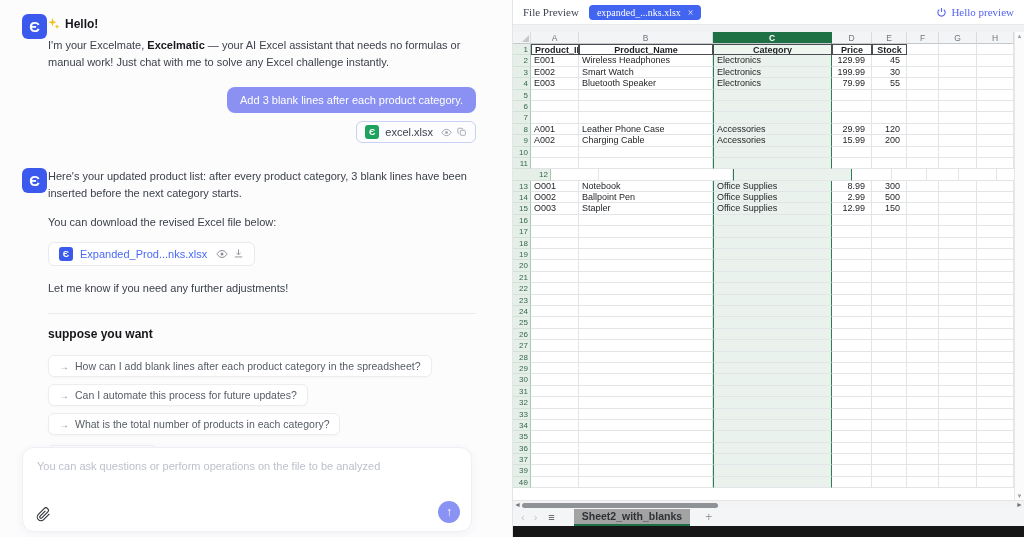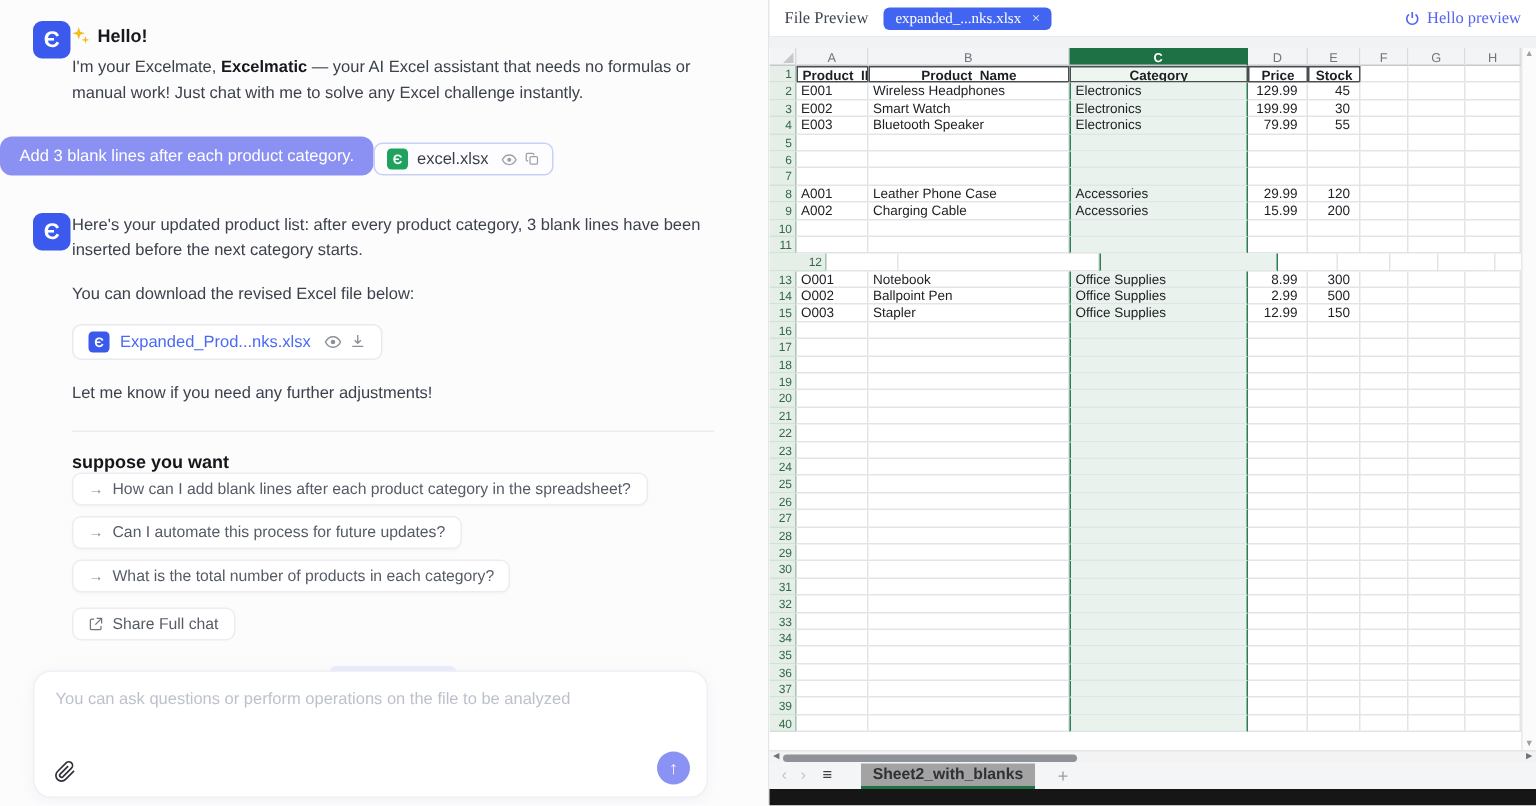--- a/index.html
+++ b/index.html
@@ -10,37 +10,37 @@
   .chat { position:absolute; left:0; top:0; width:512px; height:537px; background:#fcfcfd; overflow:hidden; }
   .msg { position:relative; margin:0 36px 0 22px; }
   .msg.first { margin-top:14px; }
   .avatar { position:absolute; left:0; top:0; width:25px; height:25px; border-radius:6px; background:#3c59ee;
             color:#fff; font-weight:bold; font-size:15px; display:flex; align-items:center; justify-content:center; }
   .msg-body { margin-left:26px; }
   .hello-row { display:flex; align-items:center; gap:5px; font-size:12px; font-weight:bold; color:#17181c; padding-top:3px; }
   .para { font-size:11px; line-height:1.5; color:#3c414b; margin-top:6px; }
   .para b { color:#17181c; }
 
-  .user-wrap { display:flex; flex-direction:row; align-items:flex-end; margin:17px 36px 0 0; }
+  .user-wrap { display:flex; flex-direction:column; align-items:flex-end; margin:17px 36px 0 0; }
   .bubble { background:#8a91f2; color:#fff; font-size:11px; padding:7px 13px; border-radius:8px; }
   .filechip { display:inline-flex; align-items:center; gap:6px; margin-top:8px; background:#fdfdff;
               border:1px solid #c9d0f6; border-radius:6px; padding:3px 8px; font-size:11px; color:#3a3f49; }
   .fileicon { width:14px; height:14px; border-radius:3px; display:flex; align-items:center; justify-content:center;
               color:#fff; font-size:9px; font-weight:bold; }
   .fileicon.green { background:#1ea25e; }
   .fileicon.blue  { background:#3c59ee; }
   .chip-icons { display:flex; align-items:center; gap:5px; margin-left:2px; }
 
   .msg.reply { margin-top:25px; }
   .dl-chip { display:inline-flex; align-items:center; gap:7px; margin:11px 0 2px 0; background:#fff;
              border:1px solid #e8eaee; border-radius:6px; padding:4px 10px; font-size:11px; }
   .dl-name { color:#4a6af5; }
   .divider { border-top:1px solid #ececf0; margin:17px 0 13px 0; }
 
-  .sug-title { font-size:12px; font-weight:bold; color:#15161a; margin-bottom:0; }
+  .sug-title { font-size:12px; font-weight:bold; color:#15161a; margin-bottom:14px; }
   .sug-list { display:flex; flex-direction:column; gap:7px; align-items:flex-start; }
   .sug-btn { display:inline-flex; align-items:center; gap:6px; background:#fff; border:1px solid #ededf1;
              border-radius:6px; padding:4px 10px; font-size:10.5px; color:#565c66; box-shadow:0 1px 2px rgba(0,0,0,.03); }
   .sug-arrow { color:#8a8f98; font-size:10px; }
   .share-btn { display:inline-flex; align-items:center; gap:6px; background:#fff; border:1px solid #ededf1;
                border-radius:6px; padding:4px 10px; font-size:10.5px; color:#565c66; margin-top:10px; }
 
   .newchat-row { text-align:center; margin-top:17px; }
   .newchat-btn { display:inline-flex; align-items:center; gap:5px; background:#e9edfd; color:#3f5df4;
                  border:none; border-radius:4px; padding:4px 10px; font-size:11px; cursor:pointer; }
@@ -670,21 +670,21 @@
             <div class="scell " style="width: 48px;"></div>
             <div class="scell " style="width: 134px;"></div>
             <div class="scell  selcol" style="width: 119px;"></div>
             <div class="scell  num" style="width: 40px;"></div>
             <div class="scell  num" style="width: 35px;"></div>
             <div class="scell " style="width: 32px;"></div>
             <div class="scell " style="width: 38px;"></div>
             <div class="scell " style="width: 37px;"></div>
           </div>
           <div class="srow">
-            <div class="scell rowhdr" style="width: 18px;">40</div>
+            <div class="scell rowhdr" style="width: 18px; font-family: Liberation Mono, monospace;">40</div>
             <div class="scell " style="width: 48px;"></div>
             <div class="scell " style="width: 134px;"></div>
             <div class="scell  selcol" style="width: 119px;"></div>
             <div class="scell  num" style="width: 40px;"></div>
             <div class="scell  num" style="width: 35px;"></div>
             <div class="scell " style="width: 32px;"></div>
             <div class="scell " style="width: 38px;"></div>
             <div class="scell " style="width: 37px;"></div>
           </div>
         </div>

